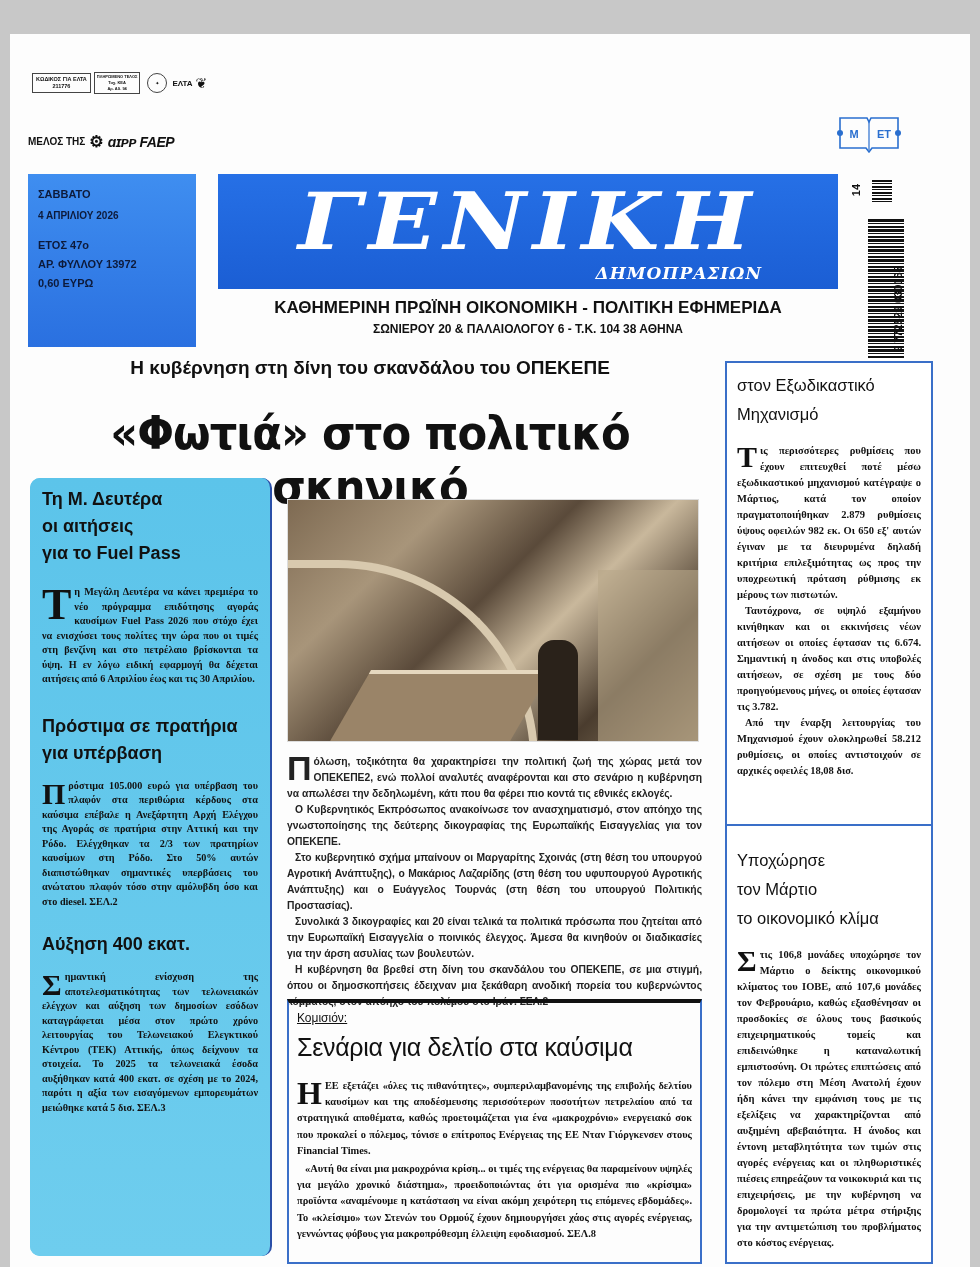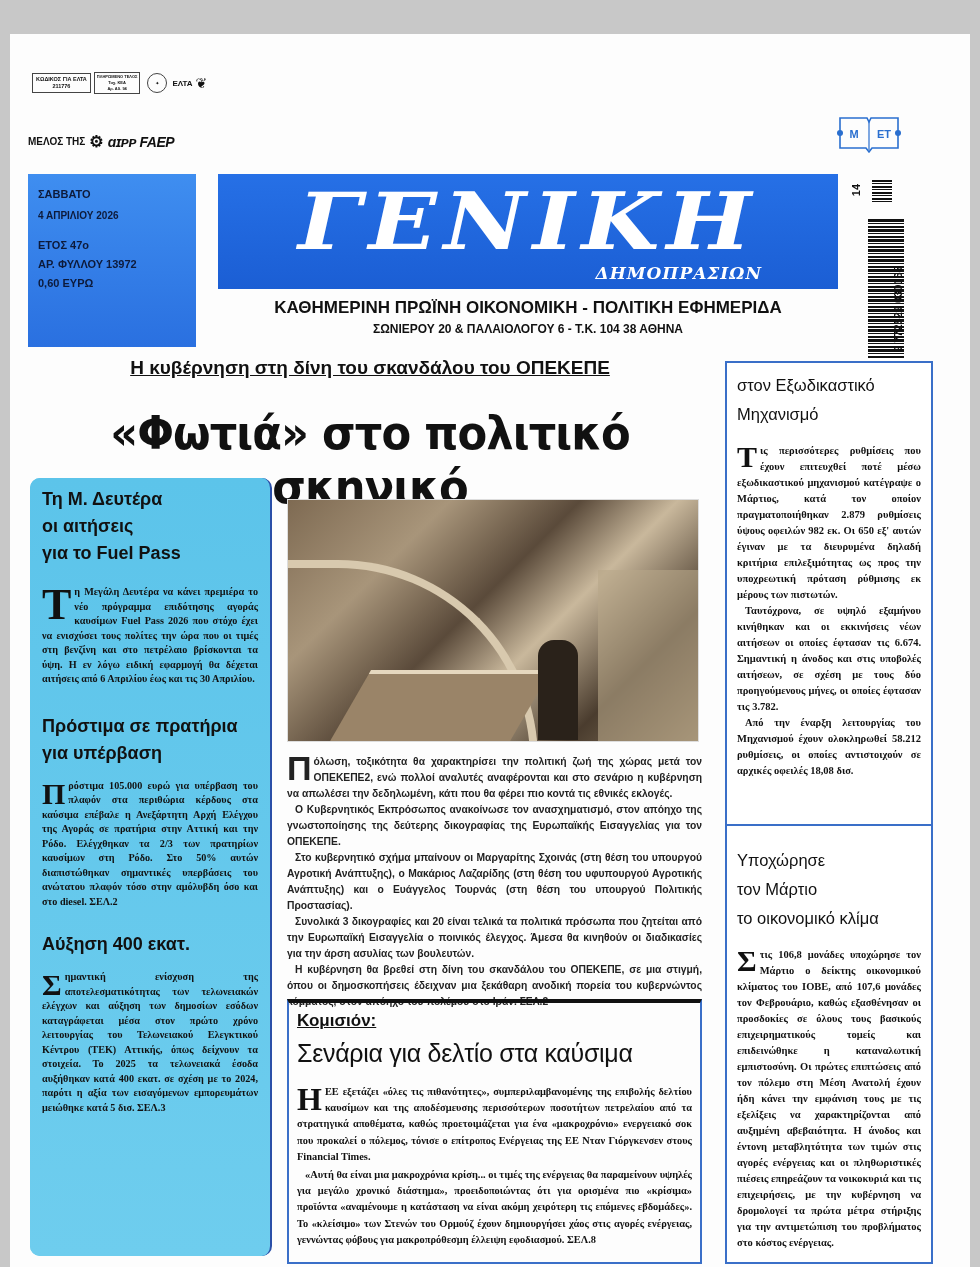--- a/index.html
+++ b/index.html
@@ -36,21 +36,21 @@
   
   .book { position: absolute; left: 824px; top: 80px; width: 70px; height: 40px; }
   .barcode-small { position: absolute; left: 862px; top: 146px; width: 20px; height: 22px;
     background: repeating-linear-gradient(180deg,#111 0 2px,#fff 2px 3px,#111 3px 4px,#fff 4px 6px); }
   .issue-num { position: absolute; left: 840px; top: 150px; font-size: 11px; font-weight: bold; transform: rotate(-90deg); }
   .barcode { position: absolute; left: 858px; top: 185px; width: 36px; height: 140px;
     background: repeating-linear-gradient(180deg,#111 0 3px,#fff 3px 4px,#111 4px 5px,#fff 5px 7px,#111 7px 9px,#fff 9px 10px); }
   .barcode-text { position: absolute; left: 830px; top: 240px; font-size: 11px; font-weight: bold; transform: rotate(-90deg); transform-origin: left top; white-space: nowrap; }
 
   
-  .kicker { position: absolute; left: 20px; top: 323px; width: 680px; text-align: center; font-size: 19px; font-weight: bold; text-decoration: underline; }
+  .kicker { position: absolute; left: 20px; top: 323px; width: 680px; text-align: center; font-size: 19px; font-weight: bold; }
   .headline { position: absolute; left: 20px; top: 372px; width: 680px; text-align: center; font-size: 46px; font-weight: 900;
     font-family: "DejaVu Sans", sans-serif; letter-spacing: -1px; transform: scaleX(0.94); }
 
   
   .leftcol { position: absolute; left: 20px; top: 444px; width: 242px; height: 778px; background: #62c7ea;
     background-image: linear-gradient(180deg,#5cc4ea,#6ecdee); border-right: 2px solid #2a4fa8; border-radius: 10px; }
   .lstory { padding: 8px 12px 6px 12px; }
   .lstory h3 { font-size: 18px; font-weight: bold; line-height: 27px; color: #111; }
   .lstory p { font-family: "Liberation Serif", serif; font-weight: bold; font-size: 10.2px; line-height: 14.5px; text-align: justify; margin-top: 8px; }
   .drop { float: left; font-size: 44px; line-height: 36px; margin-right: 3px; margin-top: 2px; font-family: "Liberation Serif", serif; font-weight: bold; }
@@ -65,21 +65,21 @@
   .photo .podium { position:absolute; left:60px; top:170px; width:180px; height:80px; background:#9a8468; transform: skewX(-30deg); border-top:4px solid #e6d8bf; }
 
   
   .article { position: absolute; left: 277px; top: 720px; width: 415px; font-size: 10.3px; line-height: 16px; font-weight: bold; color: #222; }
   .article p { text-indent: 8px; text-align: justify; }
   .article p.first { text-indent: 0; }
   .article .pdrop { float: left; font-size: 34px; line-height: 28px; margin-right: 2px; font-weight: 900; }
 
   
   .combox { position: absolute; left: 277px; top: 965px; width: 415px; height: 265px; border: 2px solid #3a6fc8; border-top: 4px solid #111; padding: 8px 8px; }
-  .combox .ck { font-size: 17px; font-weight: bold; text-decoration: underline; }
+  .combox .ck { font-size: 12px; font-weight: normal; text-decoration: underline; }
   .combox h2 { font-size: 25px; font-weight: normal; text-align: left; margin-top: 8px; letter-spacing: -0.3px; }
   .combox p { font-family: "Liberation Serif", serif; font-weight: bold; font-size: 10.4px; line-height: 16.2px; text-align: justify; margin-top: 2px; }
   .combox p.first { margin-top: 16px; }
   .combox p.ind { text-indent: 8px; }
 
   
   .rbox { position: absolute; left: 715px; width: 208px; border: 2px solid #3a6fc8; padding: 8px 10px; background: #fff; }
   .rbox h3 { font-size: 16.5px; font-weight: normal; line-height: 29px; }
   .rbox p { font-family: "Liberation Serif", serif; font-weight: bold; font-size: 10.5px; line-height: 16px; text-align: justify; }
   .rbox p.ind { text-indent: 8px; }

